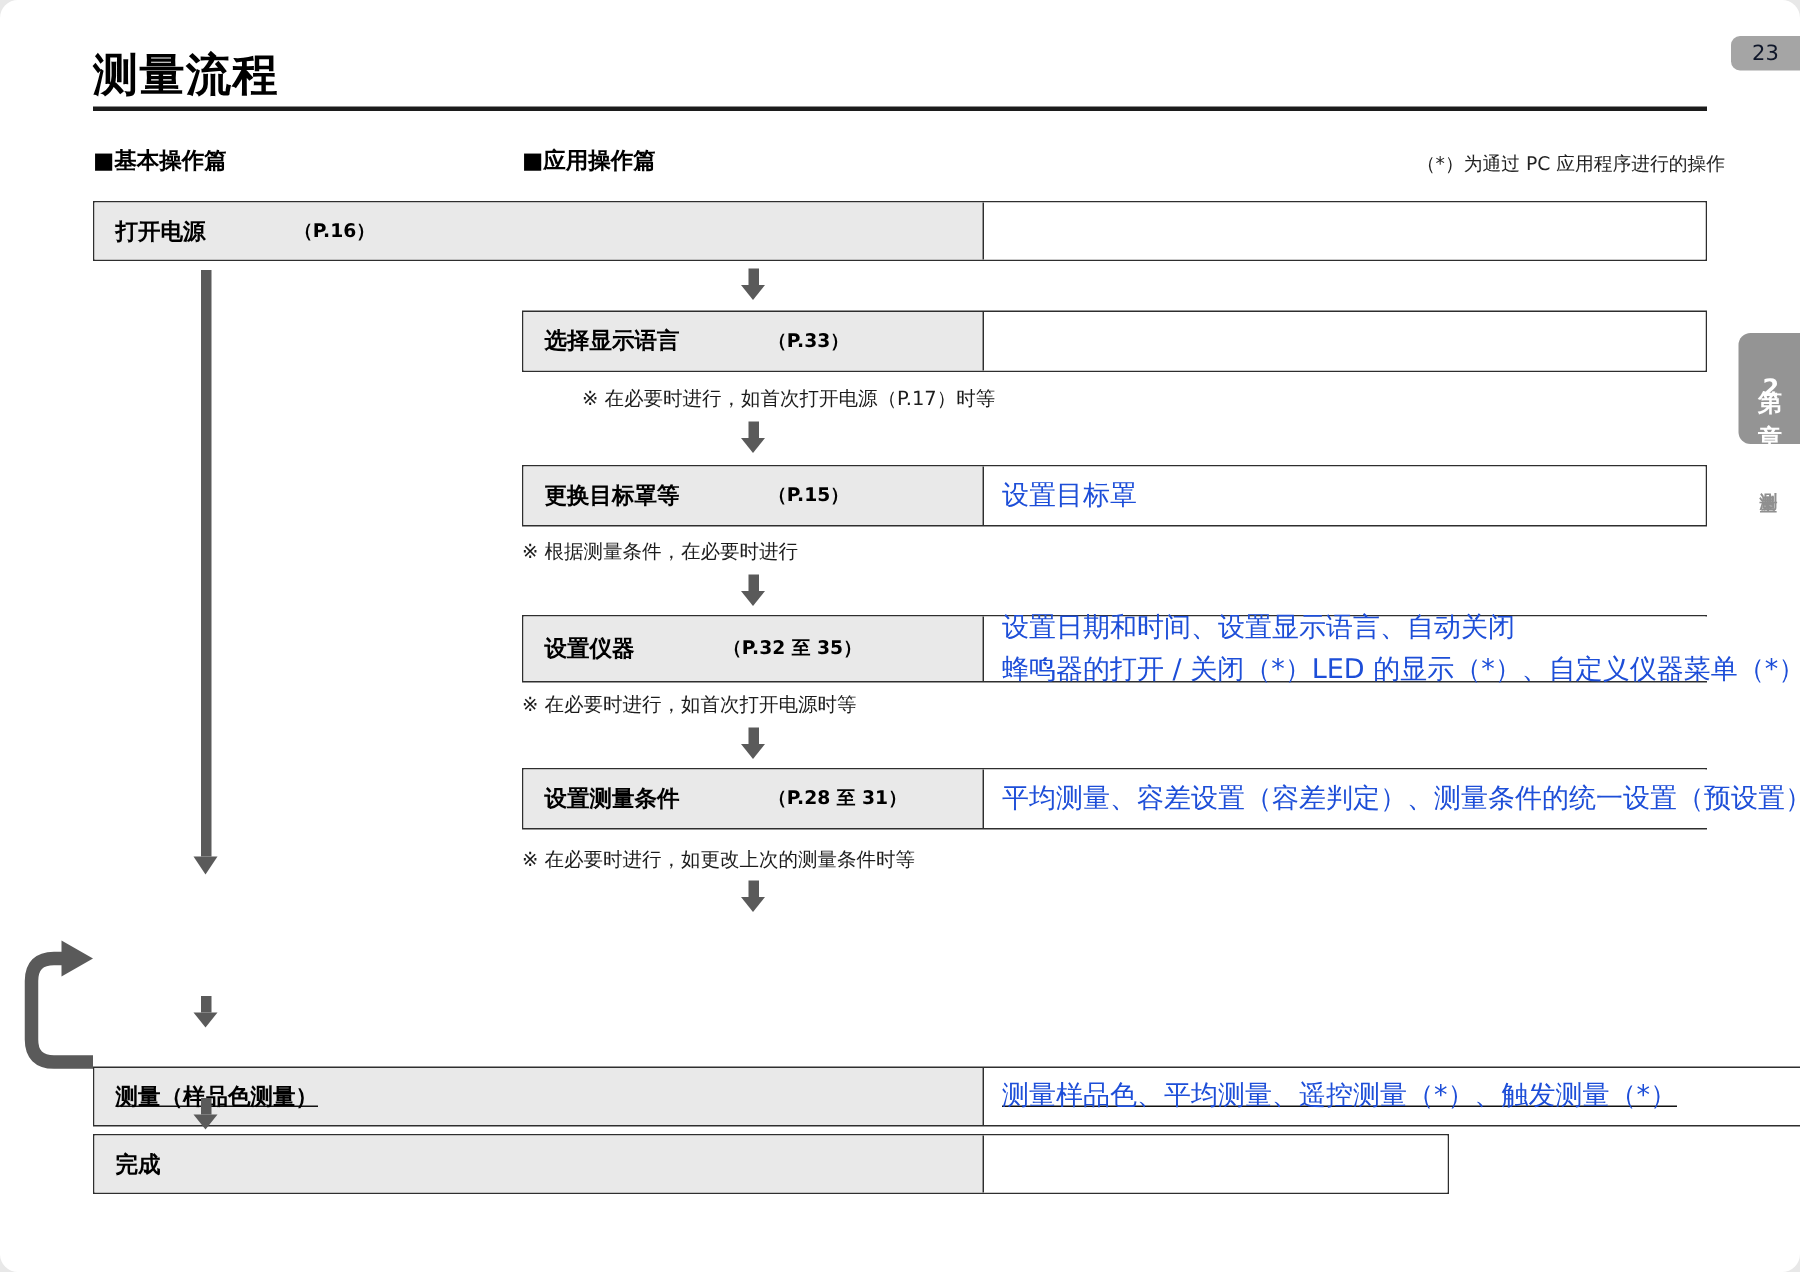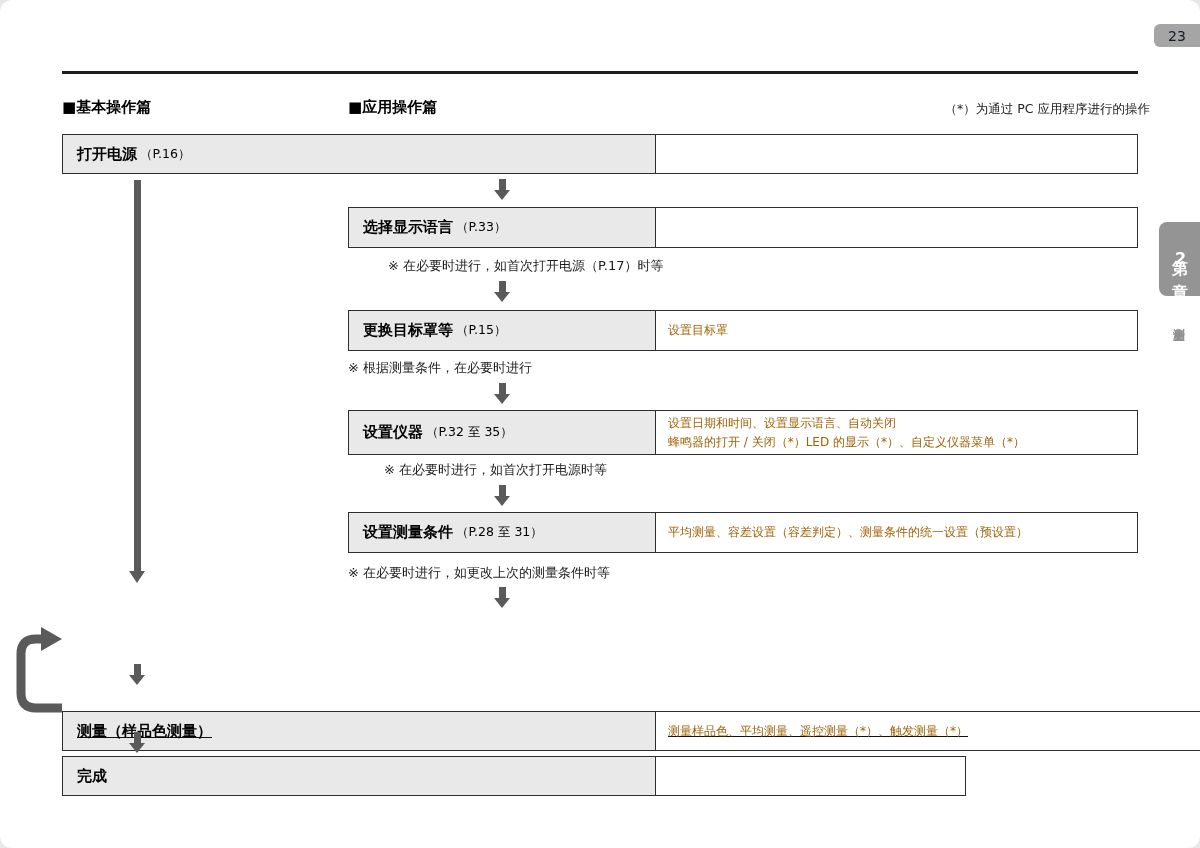--- a/index.html
+++ b/index.html
@@ -33,41 +33,41 @@
     font-size:16px; font-weight:bold; letter-spacing:2px;
   }
   .sidebar-label {
     position:absolute; right:13px; top:318px; color:#8f8f8f;
     writing-mode:vertical-rl; text-orientation:upright;
     font-size:12px; font-weight:bold; letter-spacing:3px;
   }
 
   
   .row { position:absolute; display:flex; border:1.5px solid #2e2e2e; background:#fff; }
-  .cell-left { background:#e9e9e9; display:flex; align-items:center; padding:16px 14px; flex:0 0 auto; }
+  .cell-left { background:#e9e9e9; display:flex; align-items:center; padding:16px 14px; flex:0 0 auto;gap:44px; }
   .cell-right { border-left:1.5px solid #2e2e2e; flex:1 1 auto; display:flex; flex-direction:column; justify-content:center; padding:2px 12px; background:#fff; }
   .step-title { font-size:15px; font-weight:bold; color:#000; white-space:nowrap; }
-  .step-ref { font-size:12.5px; font-weight:normal; color:#000; margin-left:3px; white-space:nowrap; }
-  .right-line { font-size:12px; color:#a16207; line-height:1.55; white-space:nowrap; }
+  .step-ref { font-size:12.5px; font-weight:bold; color:#000; margin-left:15px; white-space:nowrap; }
+  .right-line { font-size:18px; color:#1d4ed8; line-height:1.55; white-space:nowrap; }
   .flow-note { position:absolute; font-size:13px; color:#1c1c1c; white-space:nowrap; }
 
   
   #row1 { left:62px;  top:134px; width:1076px; height:40px; }
   #row2 { left:348px; top:207px; width:790px;  height:41px; }
   #row3 { left:348px; top:310px; width:790px;  height:41px; }
   #row4 { left:348px; top:410px; width:790px;  height:45px; }
   #row5 { left:348px; top:512px; width:790px;  height:41px; }
   #row6 { left:62px;  top:614px; width:1076px; height:46px; }
   #row7 { left:62px;  top:711px; width:1172px; height:40px;text-decoration:underline; }
   #row8 { left:62px;  top:756px; width:904px; height:40px; }
   #row1 .cell-left, #row6 .cell-left, #row7 .cell-left, #row8 .cell-left { width:592px; }
   #row2 .cell-left, #row3 .cell-left, #row4 .cell-left, #row5 .cell-left { width:306px; }
   #note2 { left:348px; top:257px;margin-left:40px; }
   #note3 { left:348px; top:359px; }
-  #note4 { left:348px; top:461px;margin-left:36px; }
+  #note4 { left:348px; top:461px; }
   #note5 { left:348px; top:564px; }
 
   
   .arrow-down { position:absolute; width:16px; }
   .arrow-down::before { content:""; display:block; margin:0 auto; width:7px; height:11px; background:#5a5a5a; }
   .arrow-down::after  { content:""; display:block; width:0; height:0; border-left:8px solid transparent; border-right:8px solid transparent; border-top:10px solid #5a5a5a; }
   #arr1 { left:494px; top:179px; }
   #arr2 { left:494px; top:281px; }
   #arr3 { left:494px; top:383px; }
   #arr4 { left:494px; top:485px; }
@@ -79,20 +79,21 @@
   .long-arrow::after  { content:""; display:block; width:0; height:0; border-left:8px solid transparent; border-right:8px solid transparent; border-top:12px solid #5a5a5a; }
   .loop-arrow { position:absolute; left:8px; top:598px; width:60px; height:125px; }
 </style>
 </head>
 <body>
 
 <div class="page">
 
   <div class="page-badge">23</div>
 
+  <h1 class="page-title">测量流程</h1>
   <div class="title-rule"></div>
 
   <div class="col-header basic">■基本操作篇</div>
   <div class="col-header applied">■应用操作篇</div>
   <div class="pc-note">（*）为通过 PC 应用程序进行的操作</div>
 
   <div class="chapter-tab">第2章</div>
   <div class="sidebar-label">测量</div>
 
   <div class="row" id="row1">

